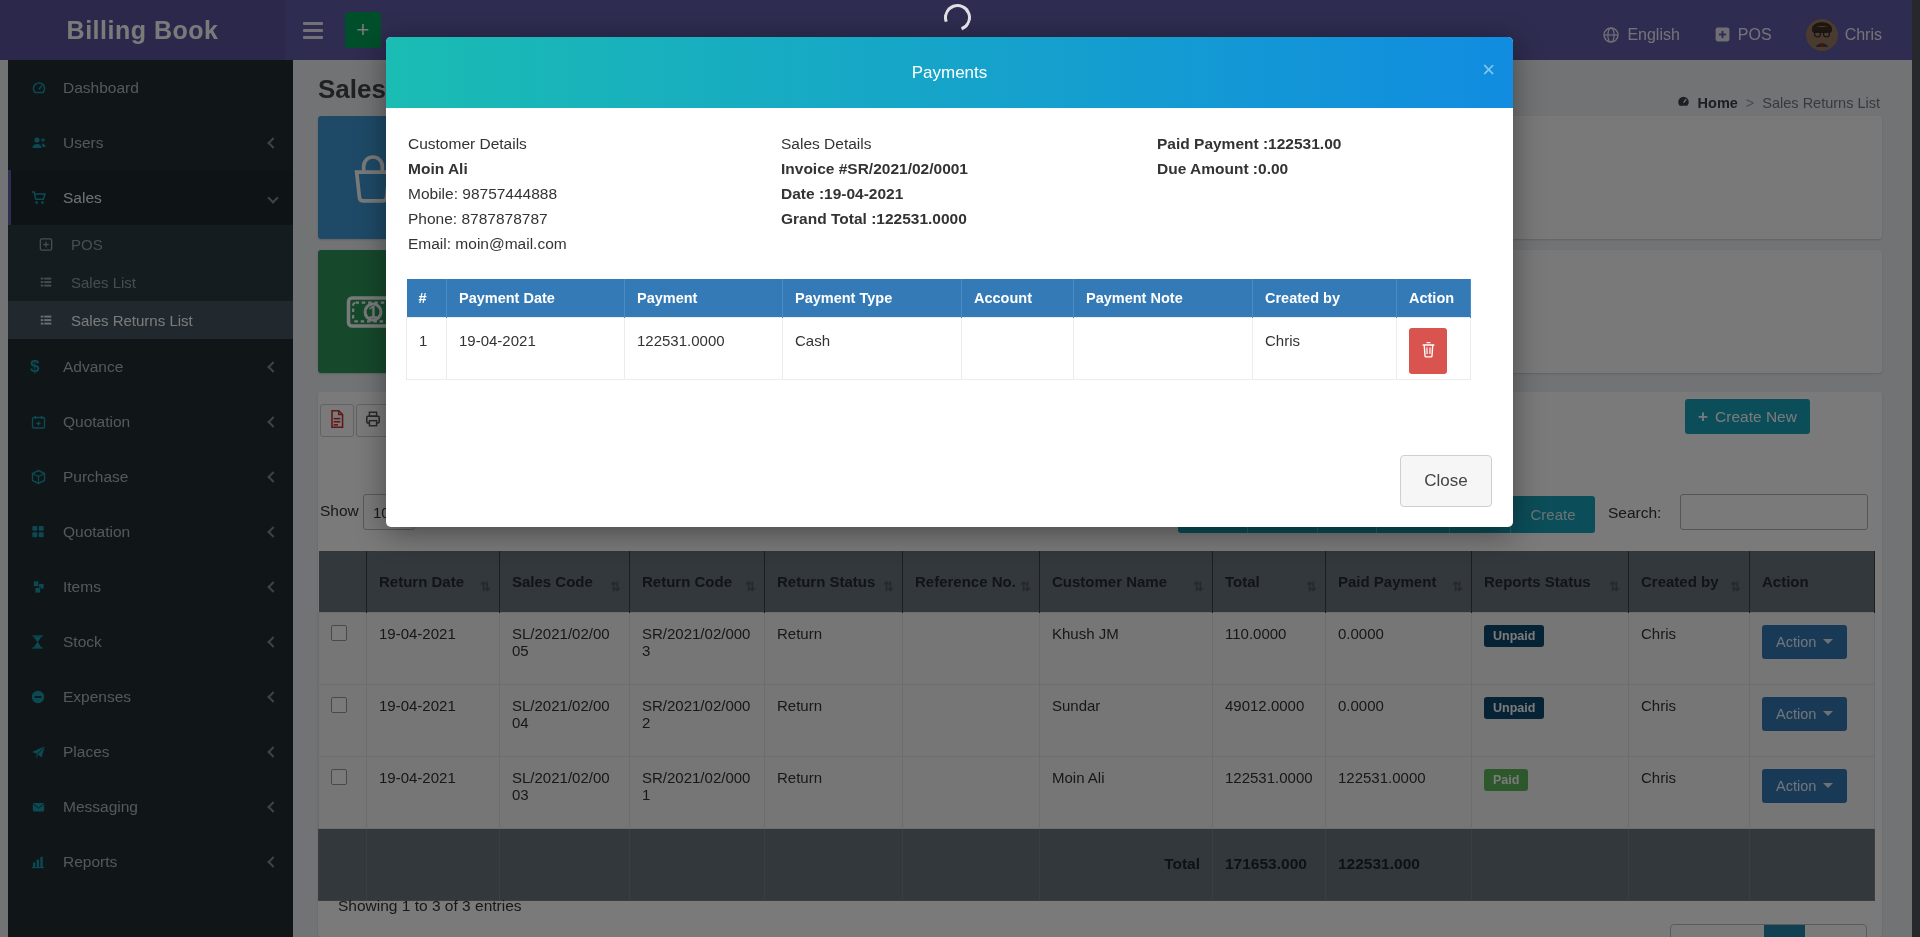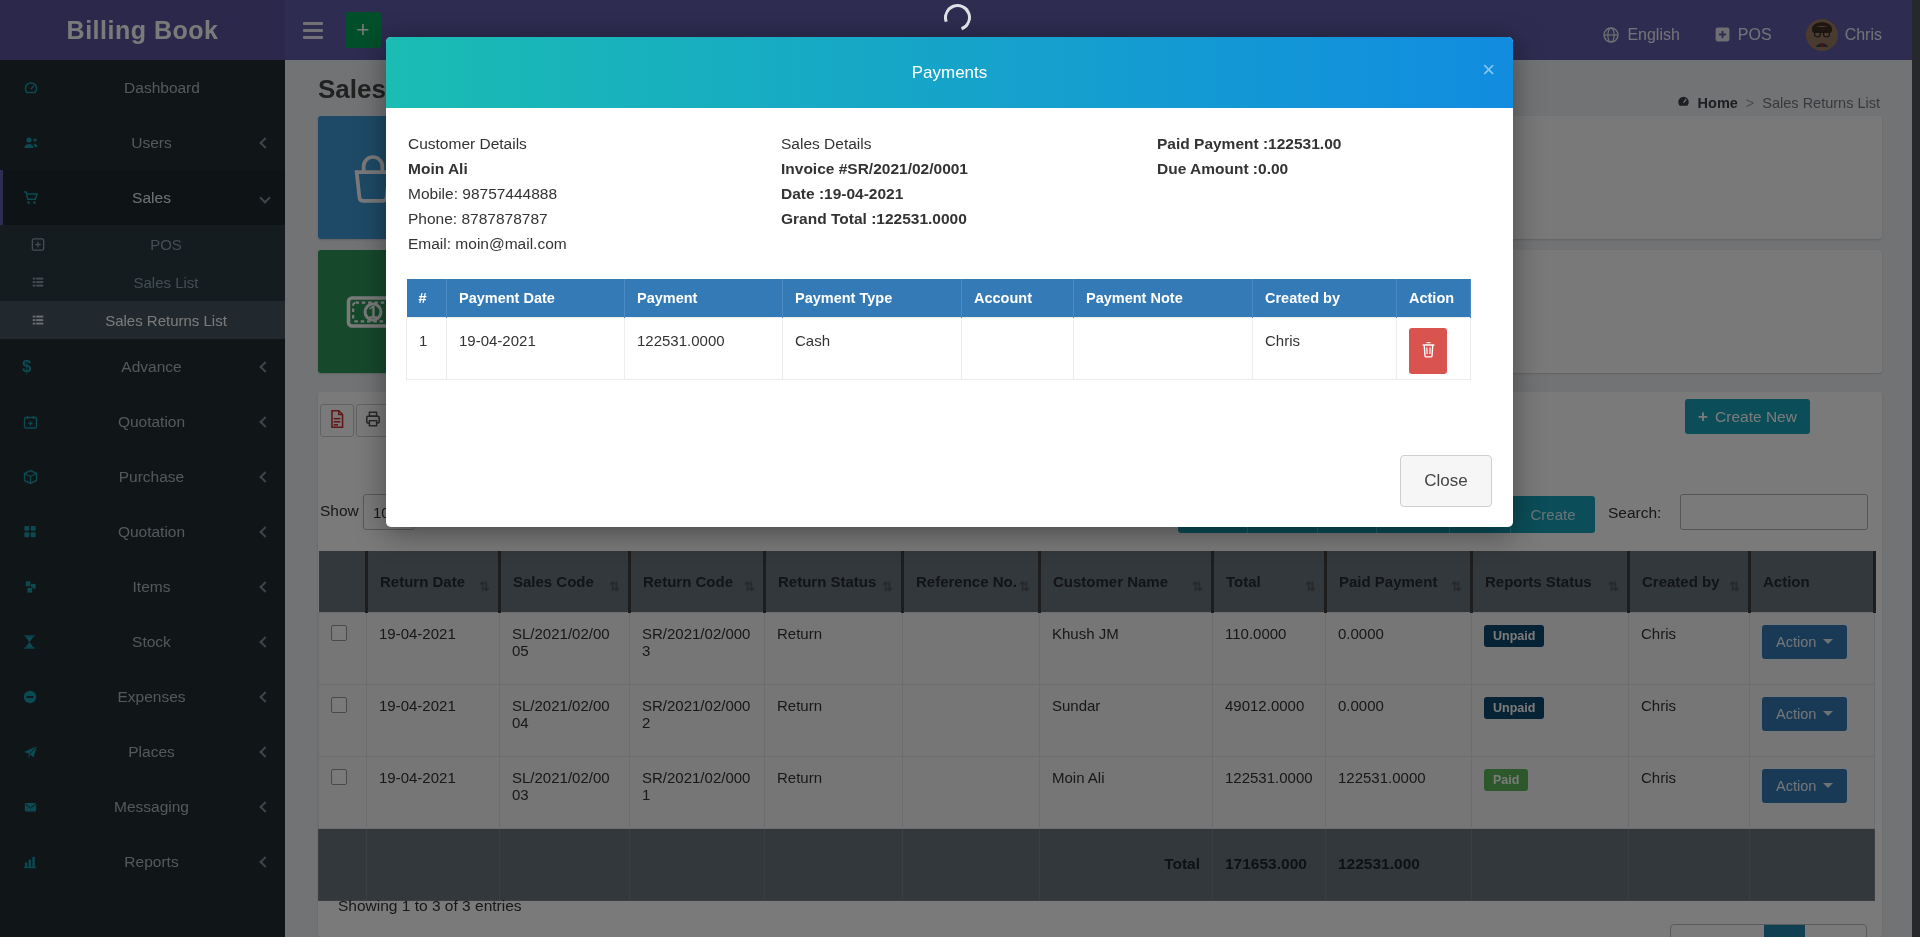--- a/index.html
+++ b/index.html
@@ -14,21 +14,21 @@
   #hamburger { position:absolute; left:303px; top:15px; width:30px; height:30px; display:flex; flex-direction:column; justify-content:center; gap:4px; cursor:pointer; }
   #hamburger span { display:block; width:20px; height:3px; background:#efeef6; border-radius:1px; }
   #nav-add { position:absolute; left:345px; top:12px; width:36px; height:36px; background:#00a65a; border-radius:3px;
              color:#fff; font-size:22px; display:flex; align-items:center; justify-content:center; cursor:pointer; }
   #nav-right { position:absolute; right:38px; top:0; height:69px; display:flex; align-items:center; gap:34px; color:#f1f0f8; font-size:16px; }
   .nav-item { display:flex; align-items:center; gap:7px; cursor:pointer; }
   .nav-item svg { display:block; }
   #avatar { width:32px; height:32px; border-radius:50%; overflow:hidden; background:#8d6e63; }
 
   
-  #sidebar { position:absolute; left:0; top:60px; width:285px; height:877px; background:#222d32; z-index:10;text-align:center; }
+  #sidebar { position:absolute; left:8px; top:60px; width:285px; height:877px; background:#222d32; z-index:10; }
   .side-item { display:flex; align-items:center; height:55px; padding:0 16px 0 22px; gap:13px;
                color:#aeb9bf; font-size:15.5px; cursor:pointer; }
   .side-item .s-icon { width:20px; height:16px; color:#1899ad; flex:0 0 20px; display:flex; align-items:center; }
   .side-item .lbl { flex:1; }
   .chev { width:8px; height:8px; border-right:2px solid #7e8f98; border-bottom:2px solid #7e8f98; transform:rotate(135deg); }
   .chev.down { transform:rotate(45deg); }
   .parent-active { background:#1e282c; border-left:3px solid #605ca8; padding-left:19px; color:#e8eef0; }
   #sales-group { background:#2c3b41; }
   #sales-group .side-item { height:38px; padding-left:30px; font-size:15px; color:#8aa4af; }
   #sales-group .side-item .s-icon { color:#8aa4af; }
@@ -64,21 +64,21 @@
   #export-group { position:absolute; left:860px; top:104px; height:37px; display:flex; }
   #export-group .seg { height:37px; background:#17a2b8; border-right:1px solid #50c4d6; cursor:pointer; }
   #export-group .seg:first-child { border-radius:3px 0 0 3px; }
   #columns-btn { height:37px; width:84px; background:#17a2b8; border:none; border-radius:0 3px 3px 0; color:#d7f2f7; font-size:15px; cursor:pointer; font-family:inherit; }
   #search-label { position:absolute; left:1290px; top:112px; font-size:15.5px; color:#333; }
   #search-input { position:absolute; left:1362px; top:102px; width:188px; height:36px; border:1px solid #aeb3b9; border-radius:3px; padding:0 8px; font-size:15px; font-family:inherit; }
 
   
   #dtable { position:absolute; left:0; top:159px; width:1556px; border-collapse:collapse; table-layout:fixed; }
   #dtable thead th { background:#6c757d; color:#262b31; font-size:15px; font-weight:bold; text-align:left;
-                     padding:0 12px; height:61px; vertical-align:middle; position:relative; border-right:3px solid #404040; cursor:pointer; }
+                     padding:0 12px; height:61px; vertical-align:middle; position:relative; border-right:1px solid #404040; cursor:pointer; }
   #dtable thead th .sort { position:absolute; right:8px; bottom:18px; font-size:13px; color:#3f464d; opacity:.65; }
   #dtable tbody td { background:#f7f7f7; border:1px solid #e2e4e7; font-size:15px; color:#333;
                      padding:12px 12px; vertical-align:top; overflow-wrap:anywhere; }
   #dtable tbody tr { height:72px; }
   #dtable tr.total-row td { background:#6c757d; color:#21262c; font-weight:bold; border-color:#7b838b; height:38px; padding:8px 12px; vertical-align:middle; font-size:15.5px; }
   #dtable tr.total-row td.tr-label { text-align:right; }
   .row-check { width:16px; height:16px; accent-color:#fff; background:#fff; border:1px solid #999; appearance:none; border-radius:2px; cursor:pointer; display:inline-block; }
   .badge { display:inline-block; padding:4px 9px; border-radius:3px; color:#fff; font-size:12.5px; font-weight:bold; }
   .badge.unpaid { background:#0c4a6e; }
   .badge.paid { background:#5cb85c; }

